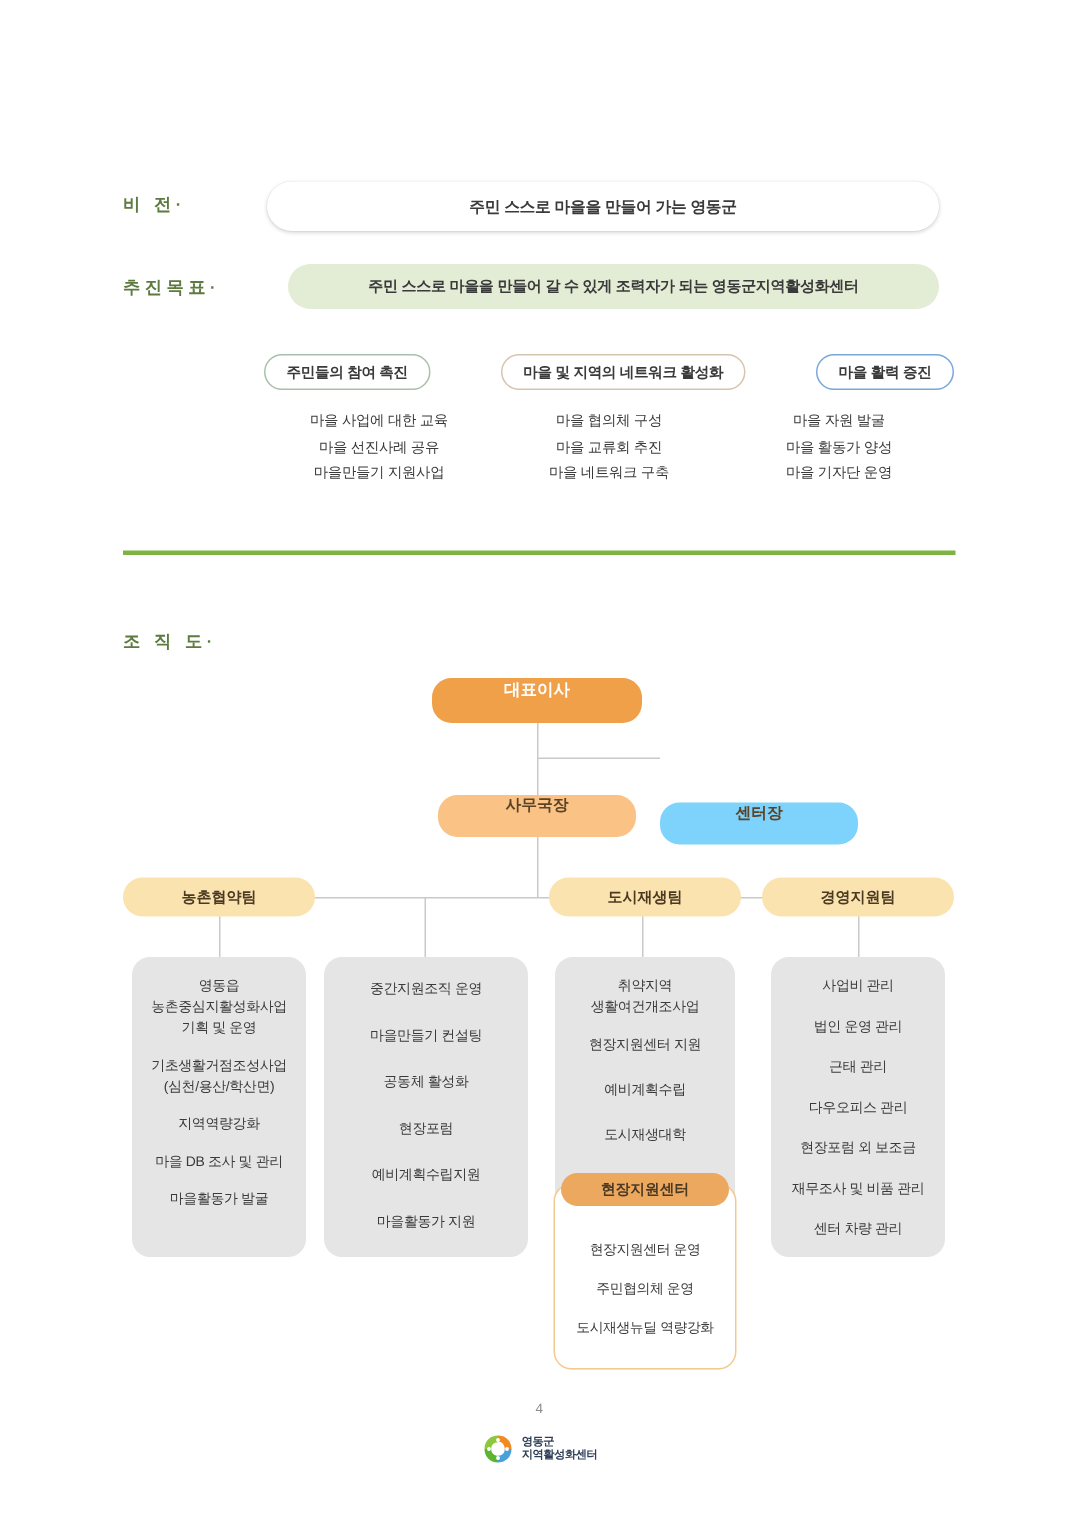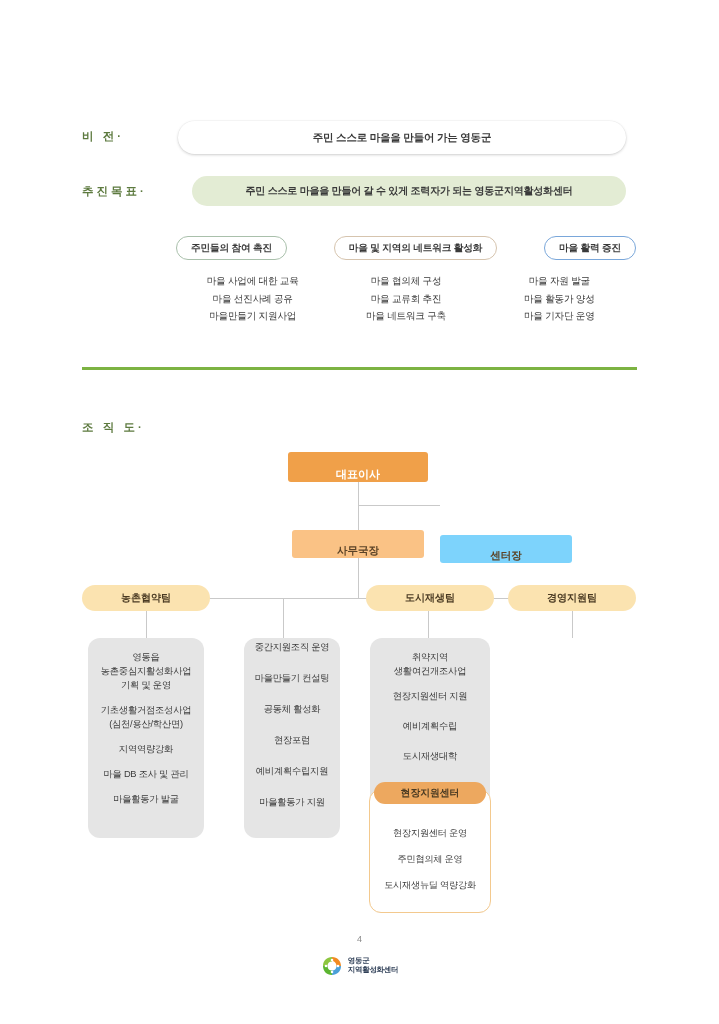--- a/index.html
+++ b/index.html
@@ -75,22 +75,22 @@
   .divider {
     position:absolute; left:82px; top:367px; width:555px; height:3px;
     background:#7cb342;
   }
 
   
   .org { position:absolute; left:0; top:0; width:719px; height:1024px; }
 
   .node {
     position:absolute;
-    border-radius:3px;
-    display:flex; align-items:flex-end; justify-content:center;
+    border-radius:13px;
+    display:flex; align-items:flex-start; justify-content:center;
     white-space:nowrap;
     z-index:3;
   }
   .node-ceo {
     left:288px; top:452px; width:140px; height:30px;
     background:#f0a049;
     color:#ffffff; font-size:11px; font-weight:bold;
   }
   .node-center {
     left:440px; top:491px; width:132px; height:28px;
@@ -276,21 +276,21 @@
         <span class="ln">지역역량강화</span>
       </div>
       <div class="item">
         <span class="ln">마을 DB 조사 및 관리</span>
       </div>
       <div class="item">
         <span class="ln">마을활동가 발굴</span>
       </div>
     </div>
 
-    <div class="team-body" style="left:244px; top:638px; width:96px; height:200px; padding-top:2px;">
+    <div class="team-body" style="left:216px; top:638px; width:136px; height:200px; padding-top:14px;">
       <div class="item" style="margin-bottom:17px;">
         <span class="ln">중간지원조직 운영</span>
       </div>
       <div class="item" style="margin-bottom:17px;">
         <span class="ln">마을만들기 컨설팅</span>
       </div>
       <div class="item" style="margin-bottom:17px;">
         <span class="ln">공동체 활성화</span>
       </div>
       <div class="item" style="margin-bottom:17px;">
@@ -326,20 +326,43 @@
     <div class="subcard" style="left:369px; top:789px; width:122px; height:124px;">
       <div style="height:36px;"></div>
       <div class="sub-item">현장지원센터 운영</div>
       <div class="sub-item">주민협의체 운영</div>
       <div class="sub-item">도시재생뉴딜 역량강화</div>
     </div>
     <div class="subcard-head" style="left:374px; top:782px; width:112px; height:22px;">
       <span>현장지원센터</span>
     </div>
 
+    <div class="team-body" style="left:514px; top:638px; width:116px; height:200px; padding-top:12px;">
+      <div class="item" style="margin-bottom:13px;">
+        <span class="ln">사업비 관리</span>
+      </div>
+      <div class="item" style="margin-bottom:13px;">
+        <span class="ln">법인 운영 관리</span>
+      </div>
+      <div class="item" style="margin-bottom:13px;">
+        <span class="ln">근태 관리</span>
+      </div>
+      <div class="item" style="margin-bottom:13px;">
+        <span class="ln">다우오피스 관리</span>
+      </div>
+      <div class="item" style="margin-bottom:13px;">
+        <span class="ln">현장포럼 외 보조금</span>
+      </div>
+      <div class="item" style="margin-bottom:13px;">
+        <span class="ln">재무조사 및 비품 관리</span>
+      </div>
+      <div class="item">
+        <span class="ln">센터 차량 관리</span>
+      </div>
+    </div>
 
   </div>
 
   <div class="pageno">4</div>
 
   <div class="logo-wrap">
     <div class="logo-mark">
       <svg width="22" height="22" viewBox="0 0 44 44" aria-hidden="true">
         <path d="M22 4 C33 4 40 12 40 22 L31 22 C31 16 27 12 22 12 Z" fill="#f18a21"></path>
         <path d="M40 22 C40 33 32 40 22 40 L22 31 C28 31 31 27 31 22 Z" fill="#4aa0d8"></path>

